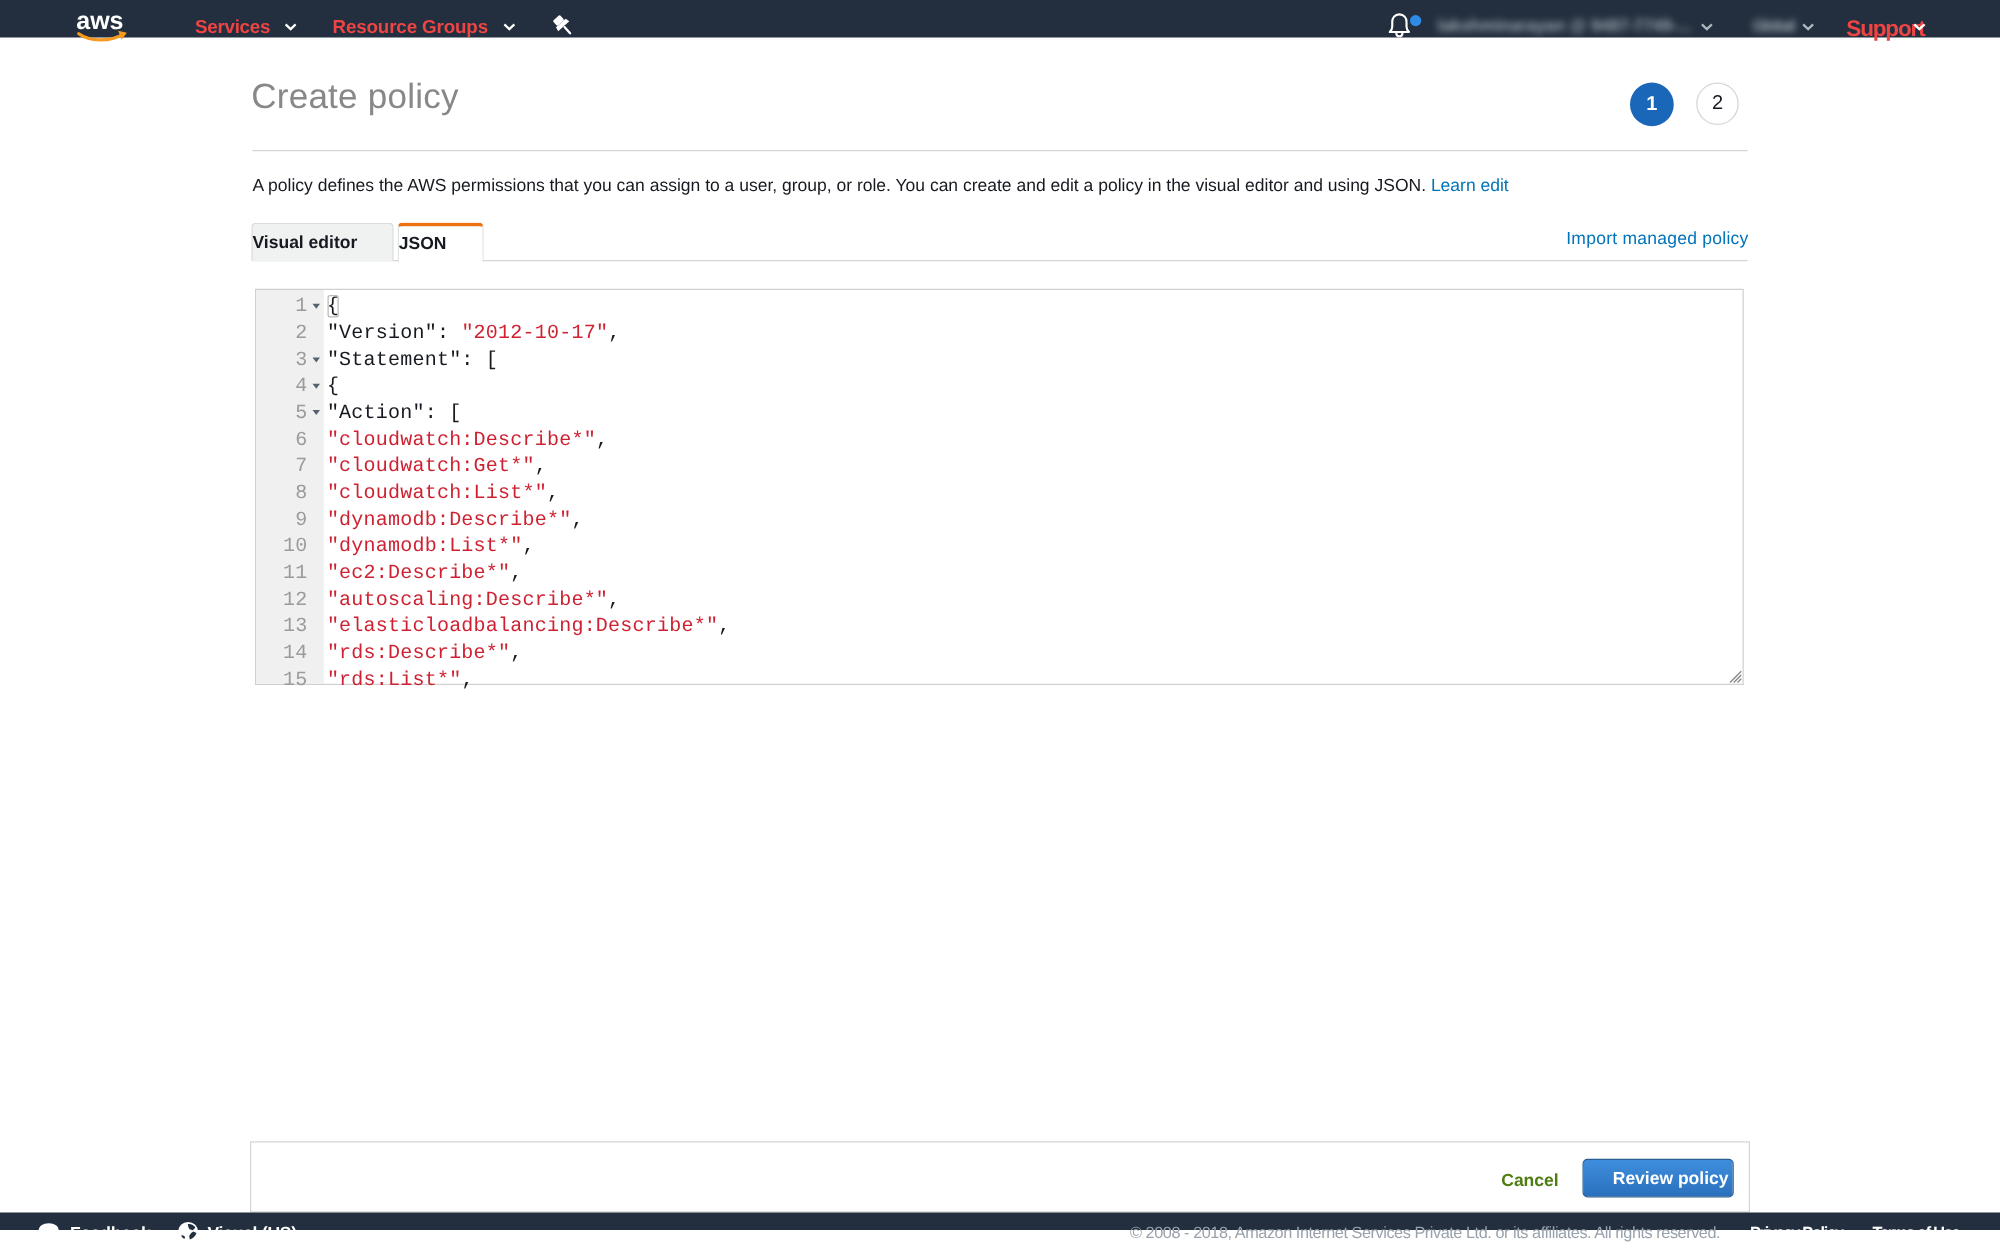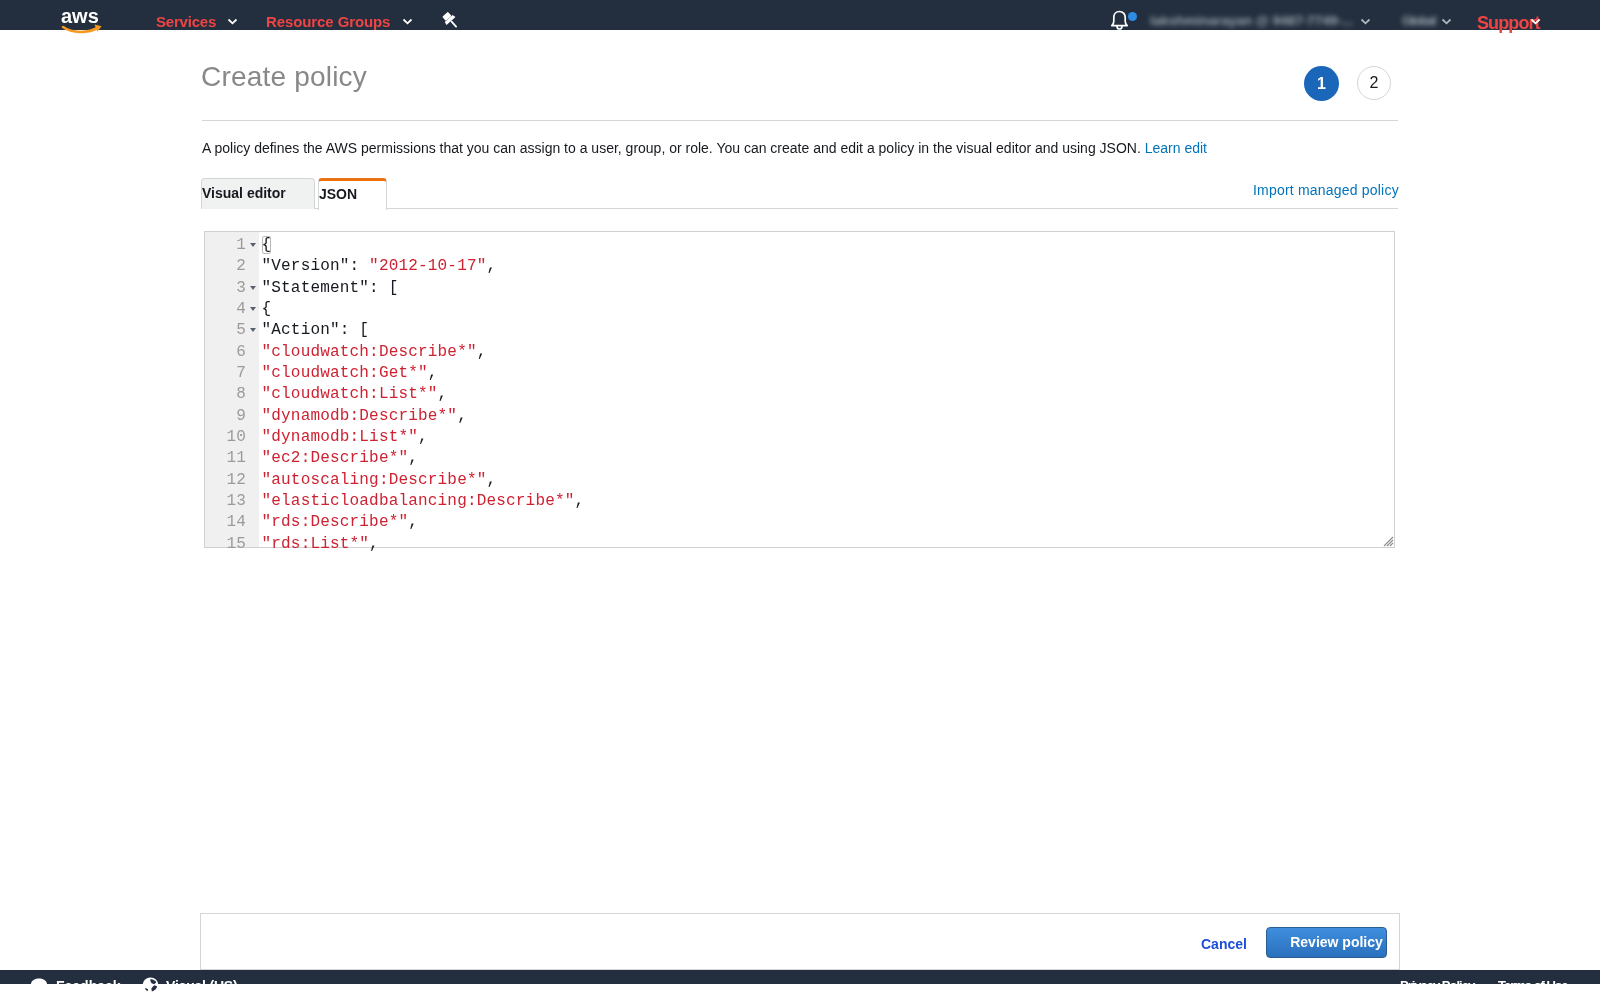--- a/index.html
+++ b/index.html
@@ -37,21 +37,21 @@
 #gutter .ln { height:21.35px; line-height:21.35px; padding-right:13px; position:relative; }
 #gutter .fold { position:absolute; right:3px; top:8px; width:0; height:0; border-left:3.5px solid transparent; border-right:3.5px solid transparent; border-top:4.5px solid #59626c; }
 #code { position:absolute; left:56.5px; top:0; padding-top:3px; color:#16191f; }
 #code .cl { height:21.35px; line-height:21.35px; white-space:pre; }
 #code .s { color:#ce2232; }
 #code .b1 { outline:1px solid #b9b9b9; outline-offset:-1px; border-radius:2px; }
 #resize { position:absolute; right:0; bottom:0; }
 
 
 #actionbox { position:absolute; left:200px; top:913px; width:1200px; height:57px; background:#fff; border:1px solid #d5d5d5; }
-#cancel { position:absolute; left:1201px; top:936px; color:#1d4ed8; font-size:14px; font-weight:bold; }
+#cancel { position:absolute; left:1201px; top:936px; color:#4d7c0f; font-size:14px; font-weight:bold; }
 #reviewbtn { position:absolute; left:1266px; top:927px; width:121px; height:31px; border-radius:4px;
   background:linear-gradient(#3f8ede,#2a70bd); border:1px solid #2a5e90; color:#fff; font-weight:bold; font-size:14px; text-align:center; line-height:29px;padding-left:20px; }
 
 
 #footer { position:absolute; left:0; top:970px; width:1600px; height:14px; background:#232f3e; }
 #footer .white { color:#fff; font-weight:bold; font-size:14px; position:absolute; top:8px; }
 #copyright { position:absolute; top:8px; left:904px; color:#99a2ac; font-size:13px; letter-spacing:-0.35px; }
 
 .blurtxt { filter:blur(2.8px); color:#99a3ad; font-weight:bold; font-size:13.5px; }
 </style>
@@ -165,15 +165,16 @@
   <span class="white" style="left:56px">Feedback</span>
   <svg class="abs" style="left:142px;top:7px" width="17" height="17" viewBox="0 0 17 17">
     <circle cx="8.5" cy="8.5" r="8" fill="#fff"></circle>
     <g fill="#232f3e">
       <path d="M8.2 2.2 C10.8 1.8 13.2 3.3 14.3 5.2 L12.2 7.2 L9.6 6.3 L8.6 4.4 Z"></path>
       <path d="M12.6 8.2 L15.2 9.4 C14.4 11.9 12.3 13.8 9.9 14.5 L9.3 11.7 L10.9 9.4 Z"></path>
       <path d="M4.4 11.2 L6.2 12.6 L5.4 14.2 C4.3 13.5 3.4 12.5 2.8 11.4 Z"></path>
     </g>
   </svg>
   <span class="white" style="left:166px;letter-spacing:-0.2px">Visual (US)</span>
+  <span id="copyright">© 2008 - 2018, Amazon Internet Services Private Ltd. or its affiliates. All rights reserved.</span>
   <span class="white" style="left:1400px;font-size:13px;letter-spacing:-1px">Privacy Policy</span>
   <span class="white" style="left:1498px;font-size:13px;letter-spacing:-1px">Terms of Use</span>
 </div>
 
 </body></html>

